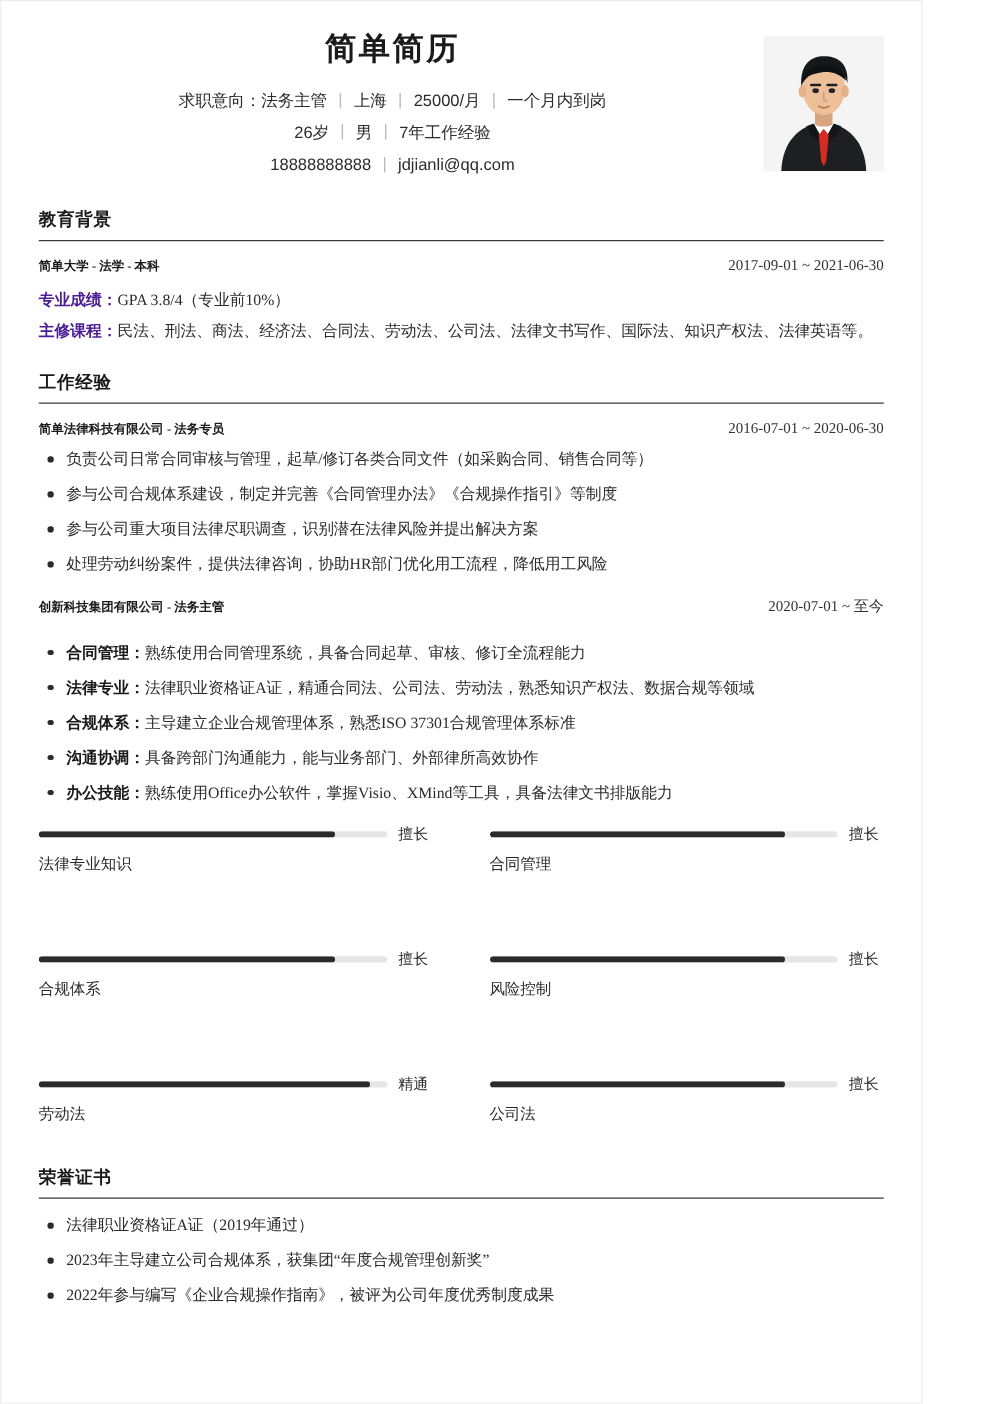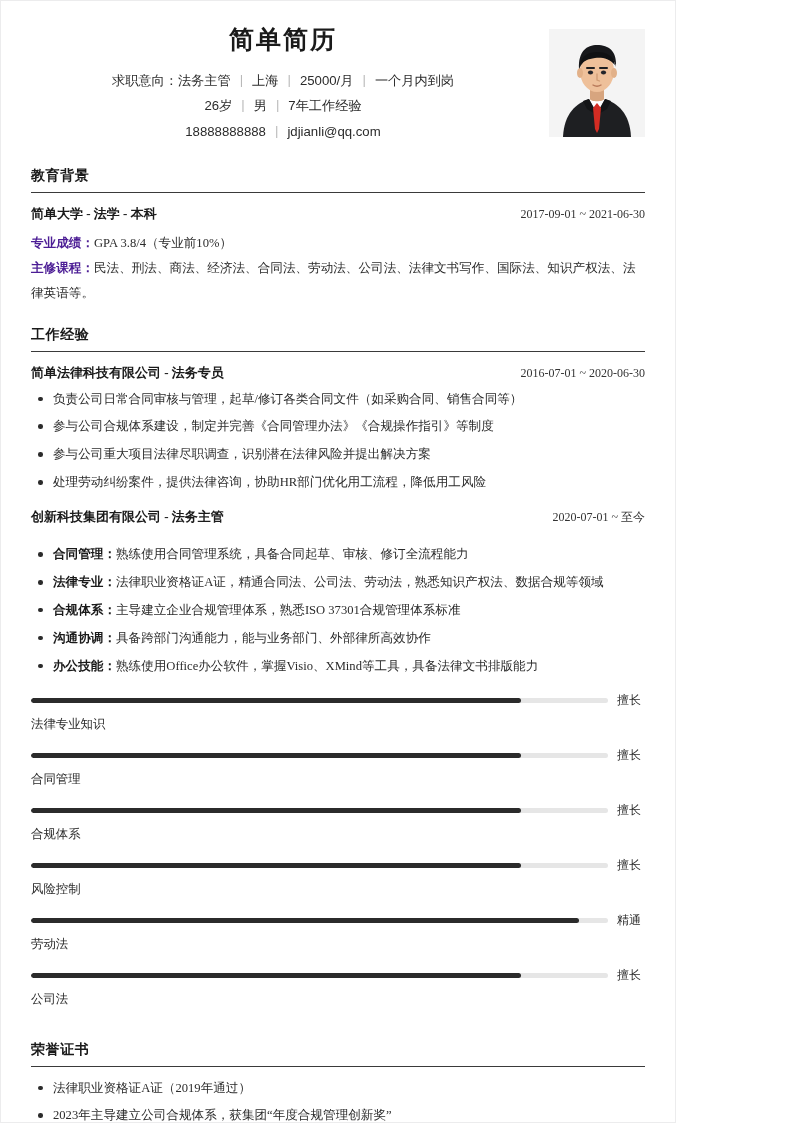--- a/index.html
+++ b/index.html
@@ -8,21 +8,21 @@
     width: 794px;
     height: 1123px;
     background: #ffffff;
     font-family: "Liberation Sans", "DejaVu Sans", sans-serif;
     color: #222222;
     -webkit-font-smoothing: antialiased;
   }
 
   .page {
     position: relative;
-    width: 676px;
+    width: 738px;
     height: 1123px;
     background: #ffffff;
     border: 1px solid #ececed;
     padding: 22px 30px 10px 30px;
     overflow: hidden;
   }
 
   
   .header {
     position: relative;
@@ -78,21 +78,21 @@
   }
 
   
   .entry-head {
     display: flex;
     justify-content: space-between;
     align-items: baseline;
     margin-bottom: 8px;
   }
   .entry-title {
-    font-size: 13px;
+    font-size: 10px;
     font-weight: bold;
     color: #1a1a1a;
   }
   .entry-date {
     font-size: 12px;
     color: #333333;
     white-space: nowrap;
   }
 
   .kv-line {
@@ -124,24 +124,25 @@
     background: #2b2b2b;
   }
   ul.bullets li b { font-weight: bold; color: #1a1a1a; }
 
   .entry-block { margin-bottom: 16px; }
   .entry-block:last-child { margin-bottom: 0; }
 
   
   .skill-grid {
     display: grid;
-    grid-template-columns: repeat(1, 1fr);
+    grid-template-columns: repeat(2, 1fr);
     column-gap: 22px;
     row-gap: 0px;
     margin-top: 16px;
+    gap: 45px;
   }
   .skill-cell { margin-bottom: 14px; }
   .skill-bar-row {
     display: flex;
     align-items: center;
     gap: 9px;
     margin-bottom: 7px;
   }
   .skill-track {
     position: relative;

